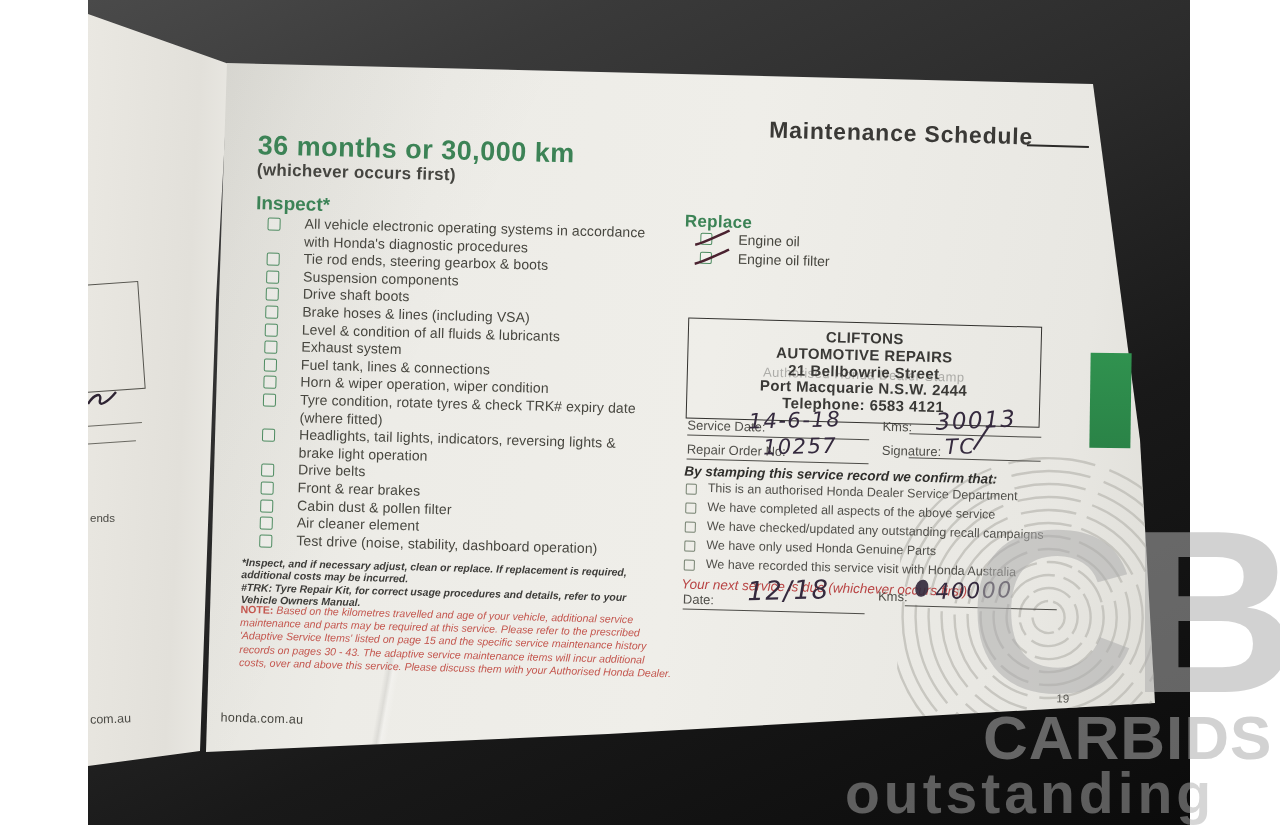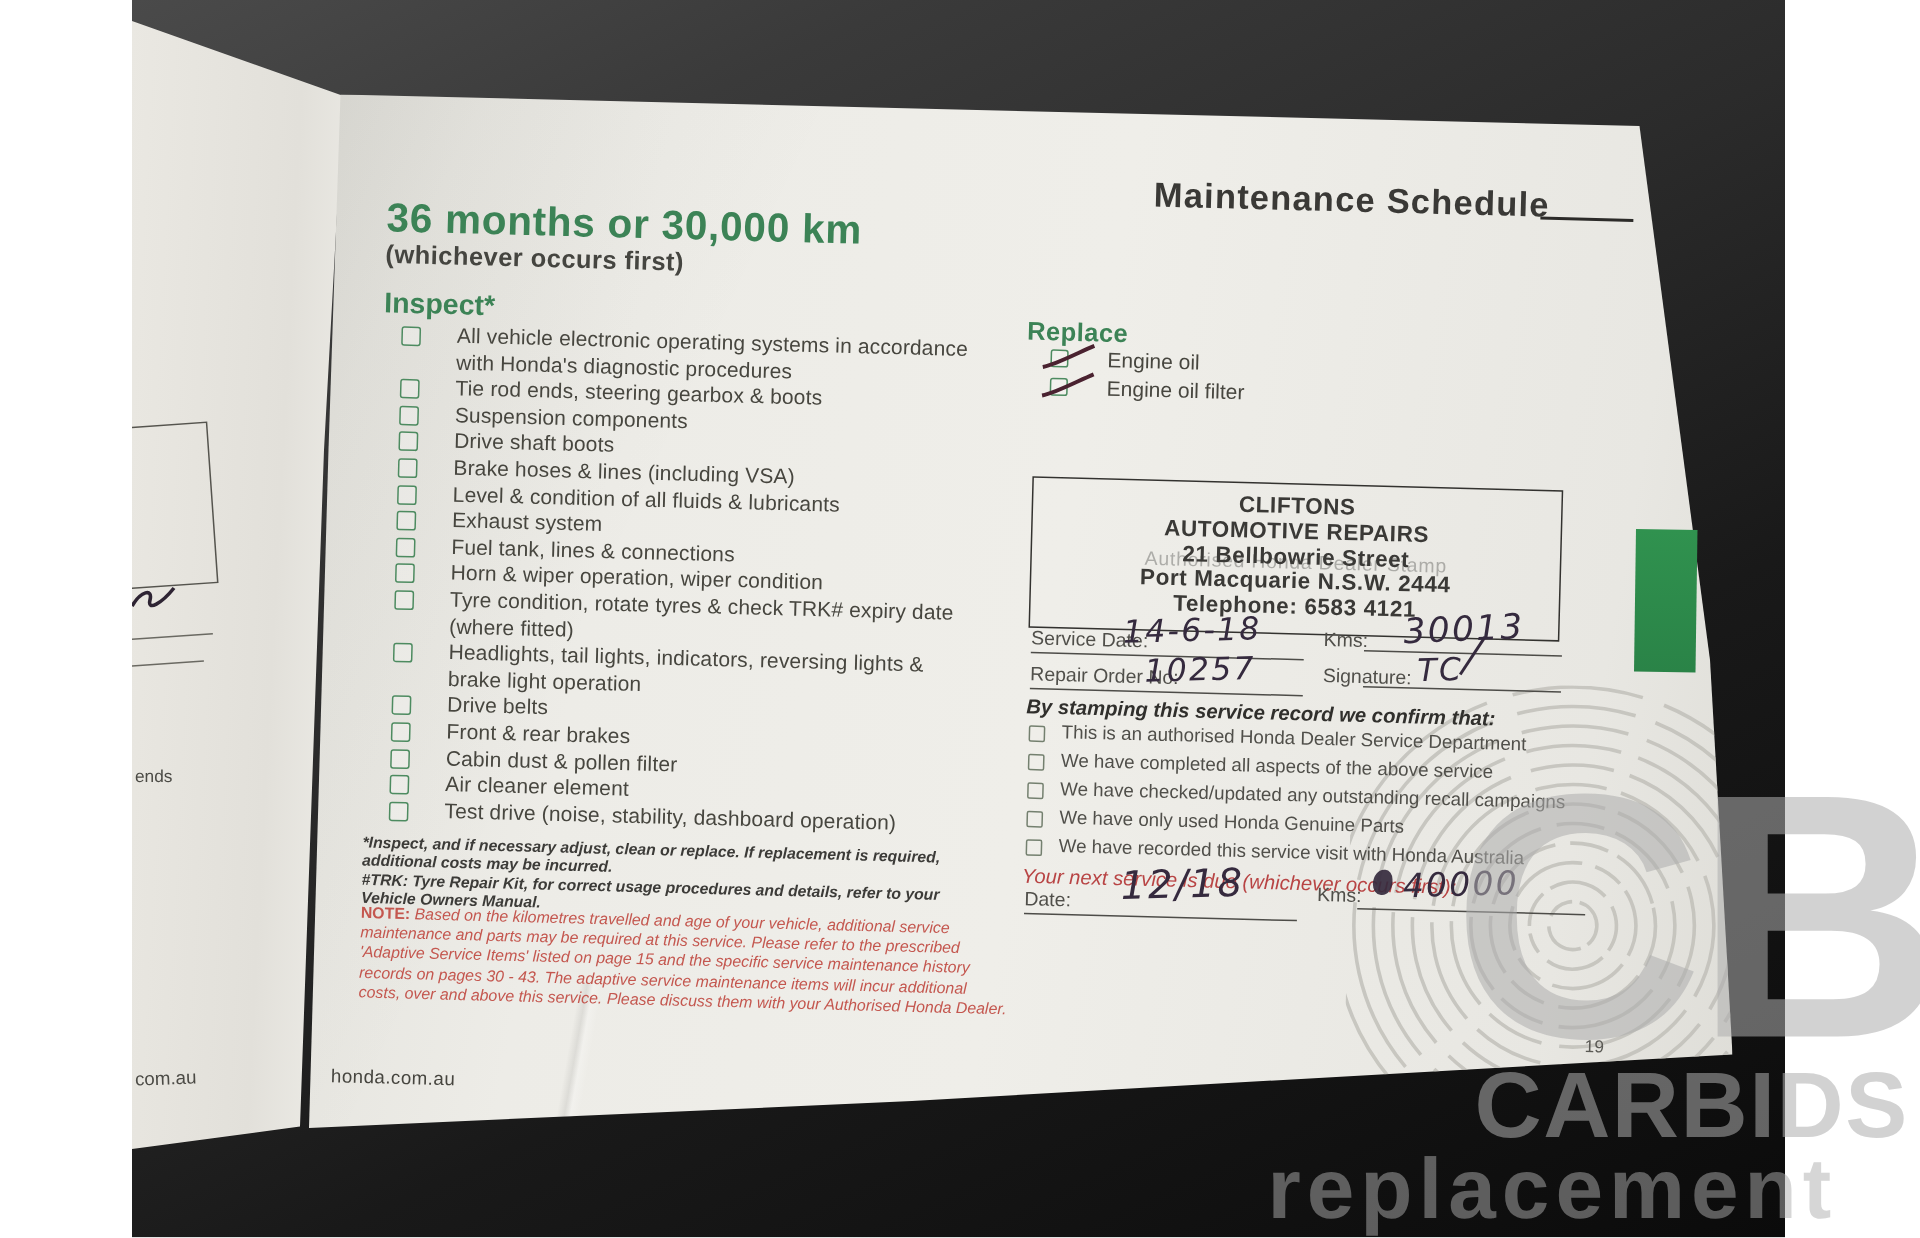--- a/index.html
+++ b/index.html
@@ -295,15 +295,15 @@
         <div class="abs hw" style="left:736px;top:503px;font-size:22px;transform:rotate(-3deg);">40000</div>
       </div>
     </div>
 
     <div class="sticker"></div>
   </div>
 
   <div class="wm">
     <div class="wm-mono">CB</div>
     <div class="wm-name">CARBIDS</div>
-    <div class="wm-tag">replacement</div>
+    <div class="wm-tag">outstanding</div>
   </div>
 </div>
 
 </body></html>

